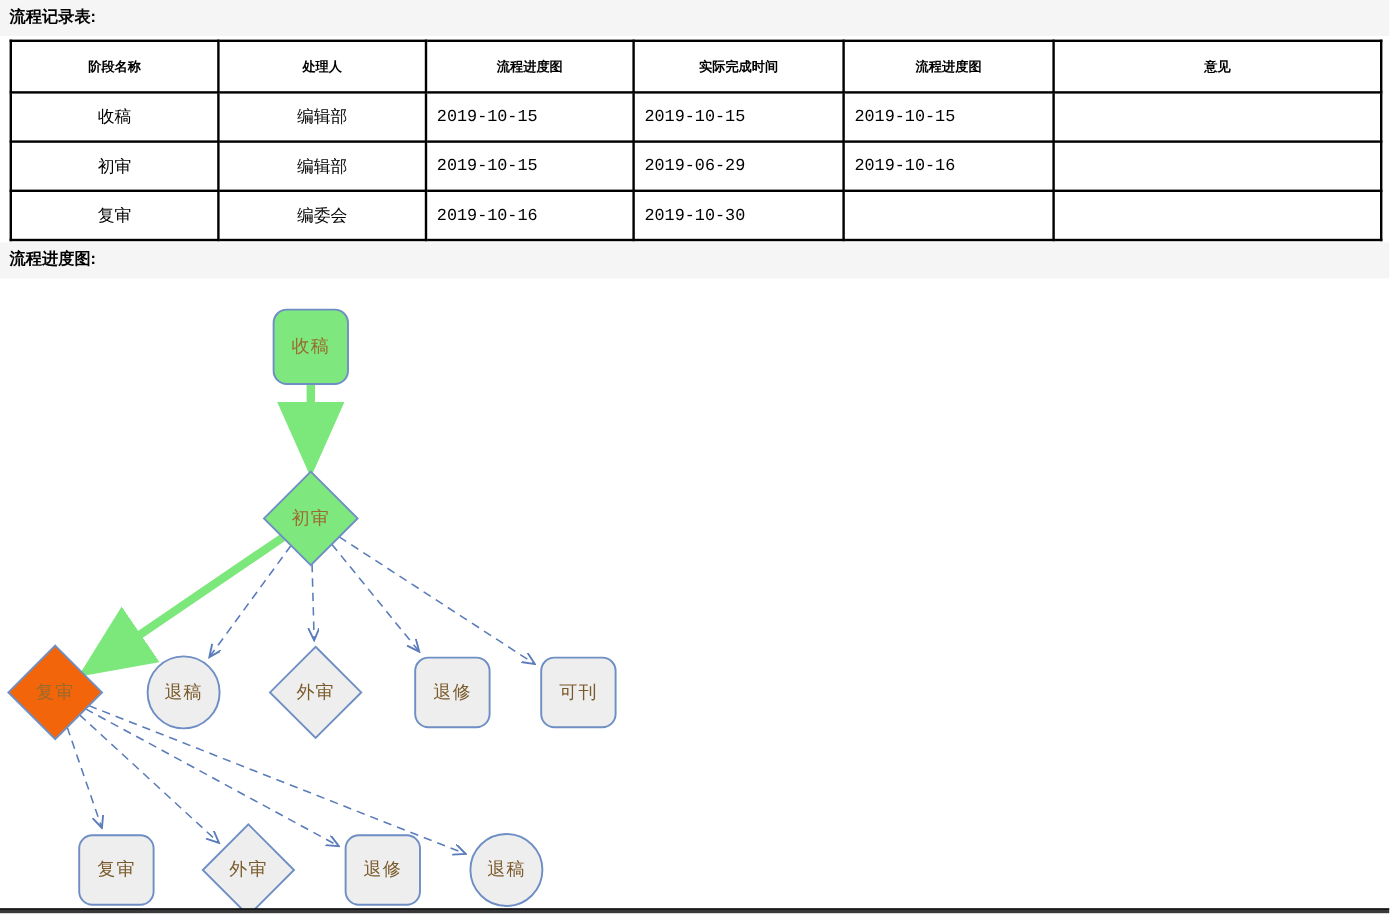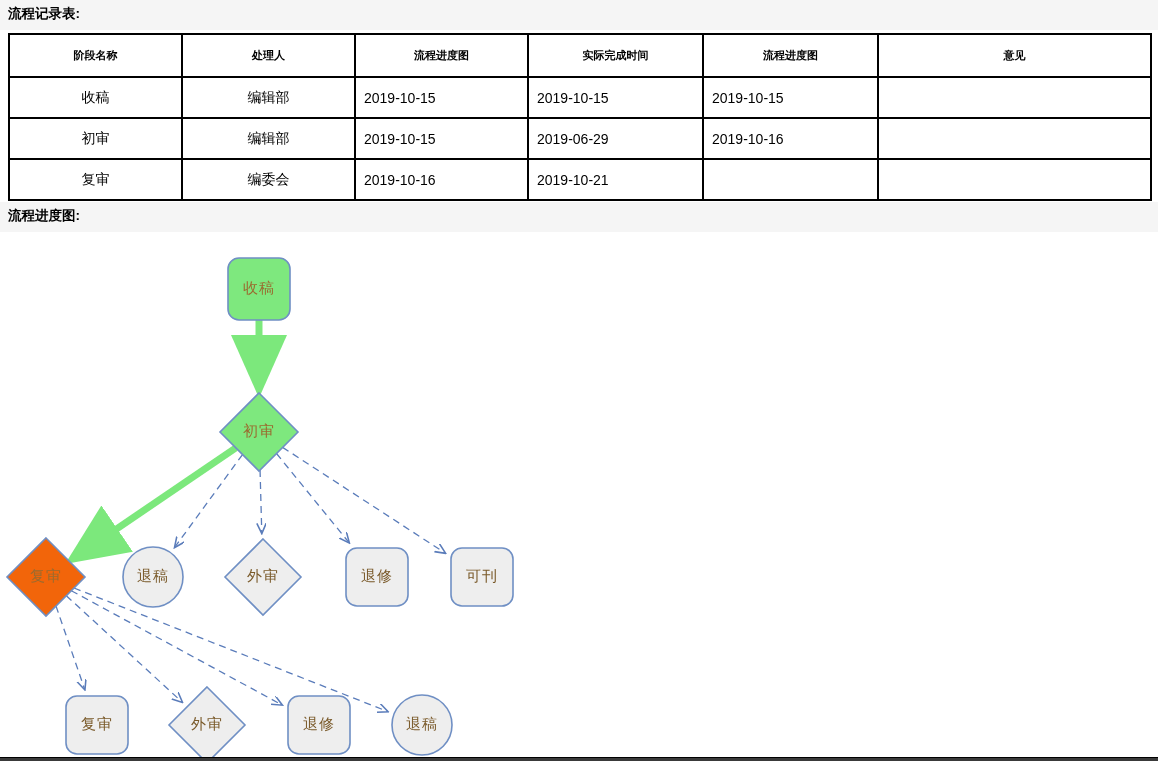--- a/index.html
+++ b/index.html
@@ -61,21 +61,21 @@
     overflow: hidden;
     white-space: nowrap;
   }
   table.record-table th {
     font-weight: bold;
     text-align: center;
     font-size: 11px;
     height: 43px;
   }
   table.record-table td.center { text-align: center; }
-  table.record-table td.left { text-align: left; }
+  table.record-table td.left { text-align: left; font-family: Liberation Mono, monospace; }
 
   .col-stage   { width: 173px; }
   .col-handler { width: 173px; }
   .col-submit  { width: 173px; }
   .col-est     { width: 175px; }
   .col-actual  { width: 175px; }
   .col-comment { width: 273px; }
 
   
   #diagram {
@@ -155,21 +155,21 @@
           <td class="center">编辑部</td>
           <td class="left">2019-10-15</td>
           <td class="left">2019-06-29</td>
           <td class="left">2019-10-16</td>
           <td class="left"></td>
         </tr>
         <tr>
           <td class="center">复审</td>
           <td class="center">编委会</td>
           <td class="left">2019-10-16</td>
-          <td class="left">2019-10-21</td>
+          <td class="left">2019-10-30</td>
           <td class="left"></td>
           <td class="left"></td>
         </tr>
       </tbody>
     </table>
   </div>
 
   <div class="section-band" id="band-progress">
     <div class="section-title">流程进度图:</div>
   </div>

